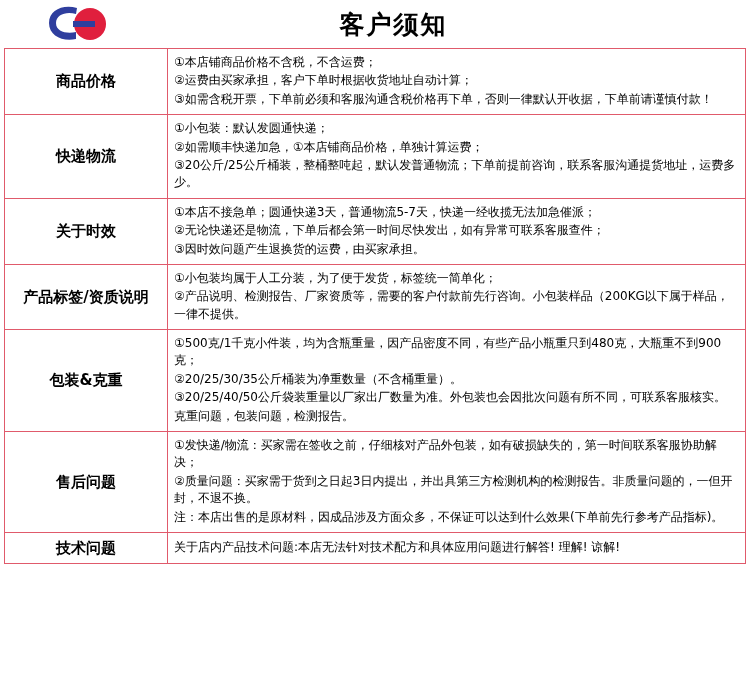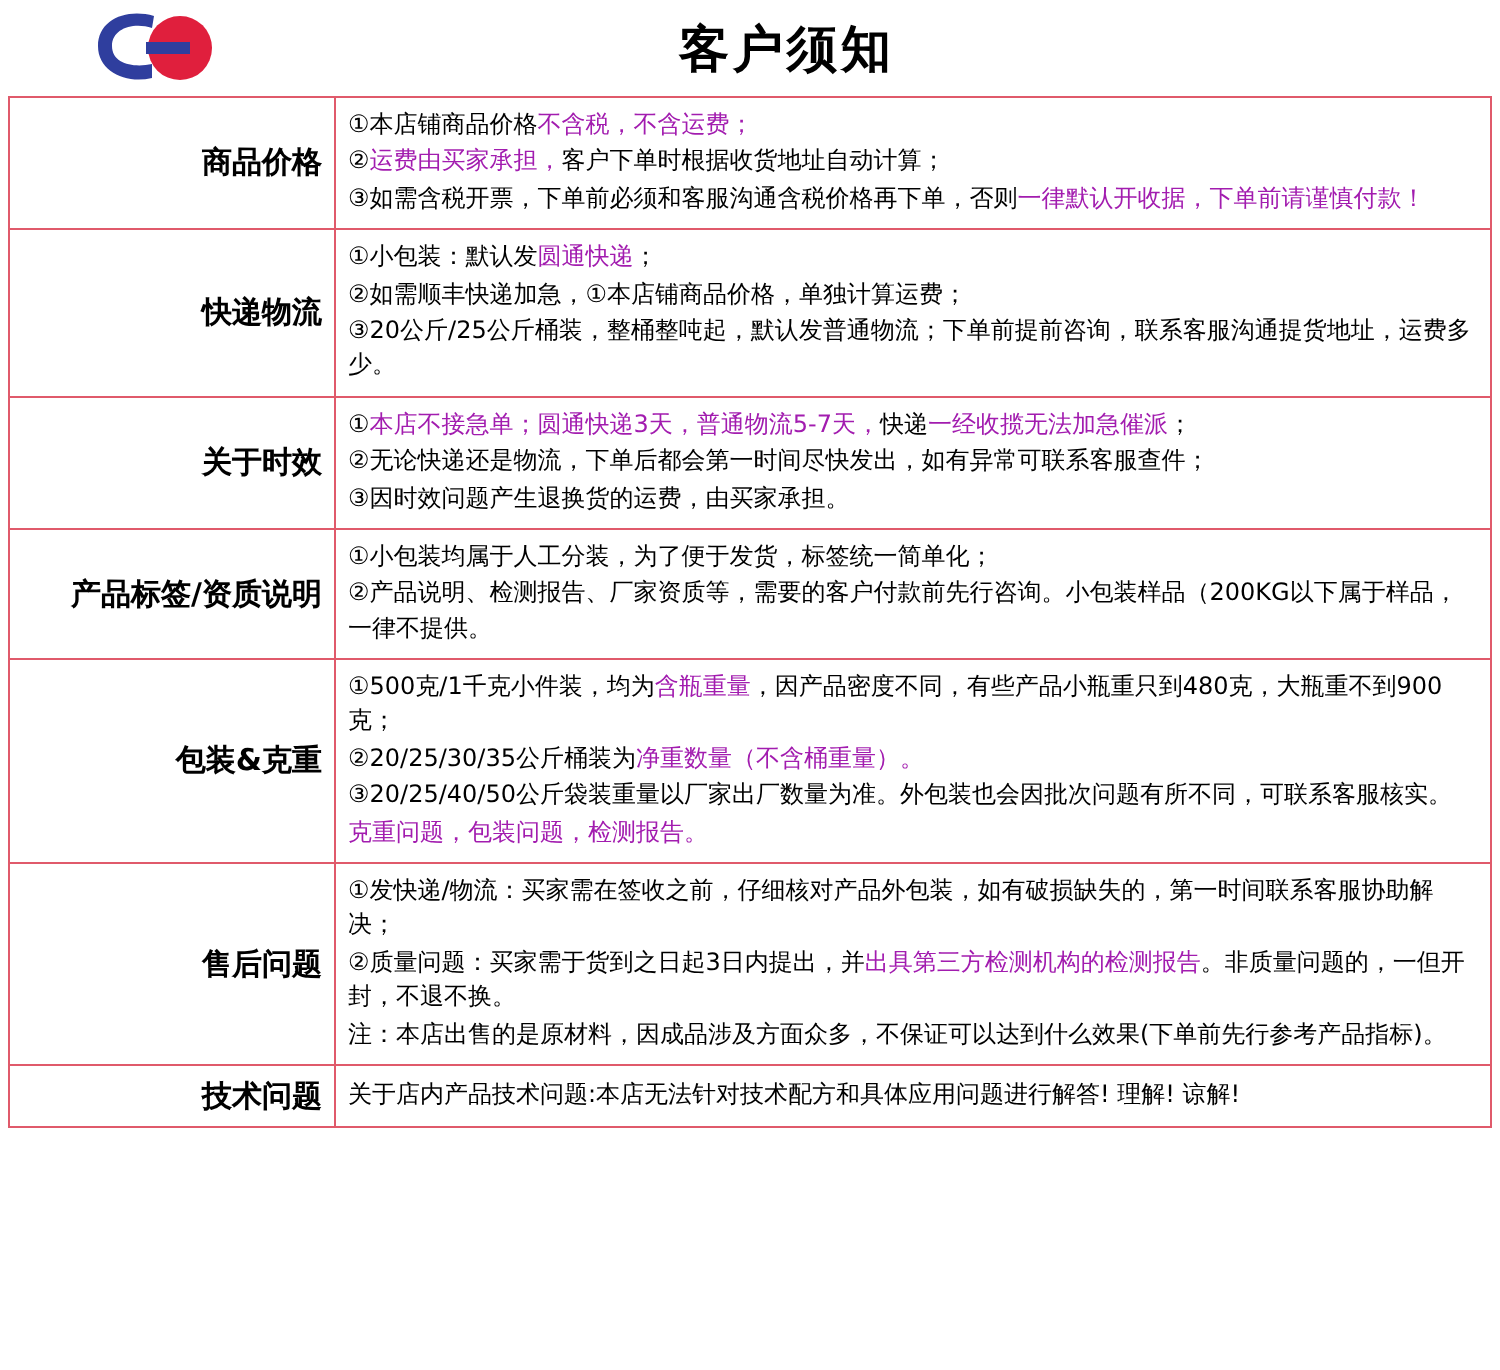--- a/index.html
+++ b/index.html
@@ -50,39 +50,39 @@
     border-collapse: collapse;
     table-layout: fixed;
   }
   table.notice td {
     border: 1px solid #e05a6b;
     vertical-align: middle;
     padding: 5px 6px;
   }
   td.label {
     width: 150px;
-    text-align: right;
+    text-align: center;
     font-size: 15px;
     font-weight: bold;
     font-family: "DejaVu Sans", "Liberation Sans", sans-serif;
     line-height: 1.35;
     color: #000;
     margin-top: 40px;
   }
   td.content {
     font-size: 12px;
     line-height: 1.45;
     color: #000;
     text-align: left;
   }
   td.content p {
     margin: 0 0 1px 0;
   }
   .red {
-    color: #a21caf;
+    color: #000000;
   }
 </style>
 </head>
 <body>
 
 <div class="page">
 
   <div class="header">
     <span class="logo">
       <svg viewBox="0 0 72 44" width="72" height="44" aria-hidden="true">

